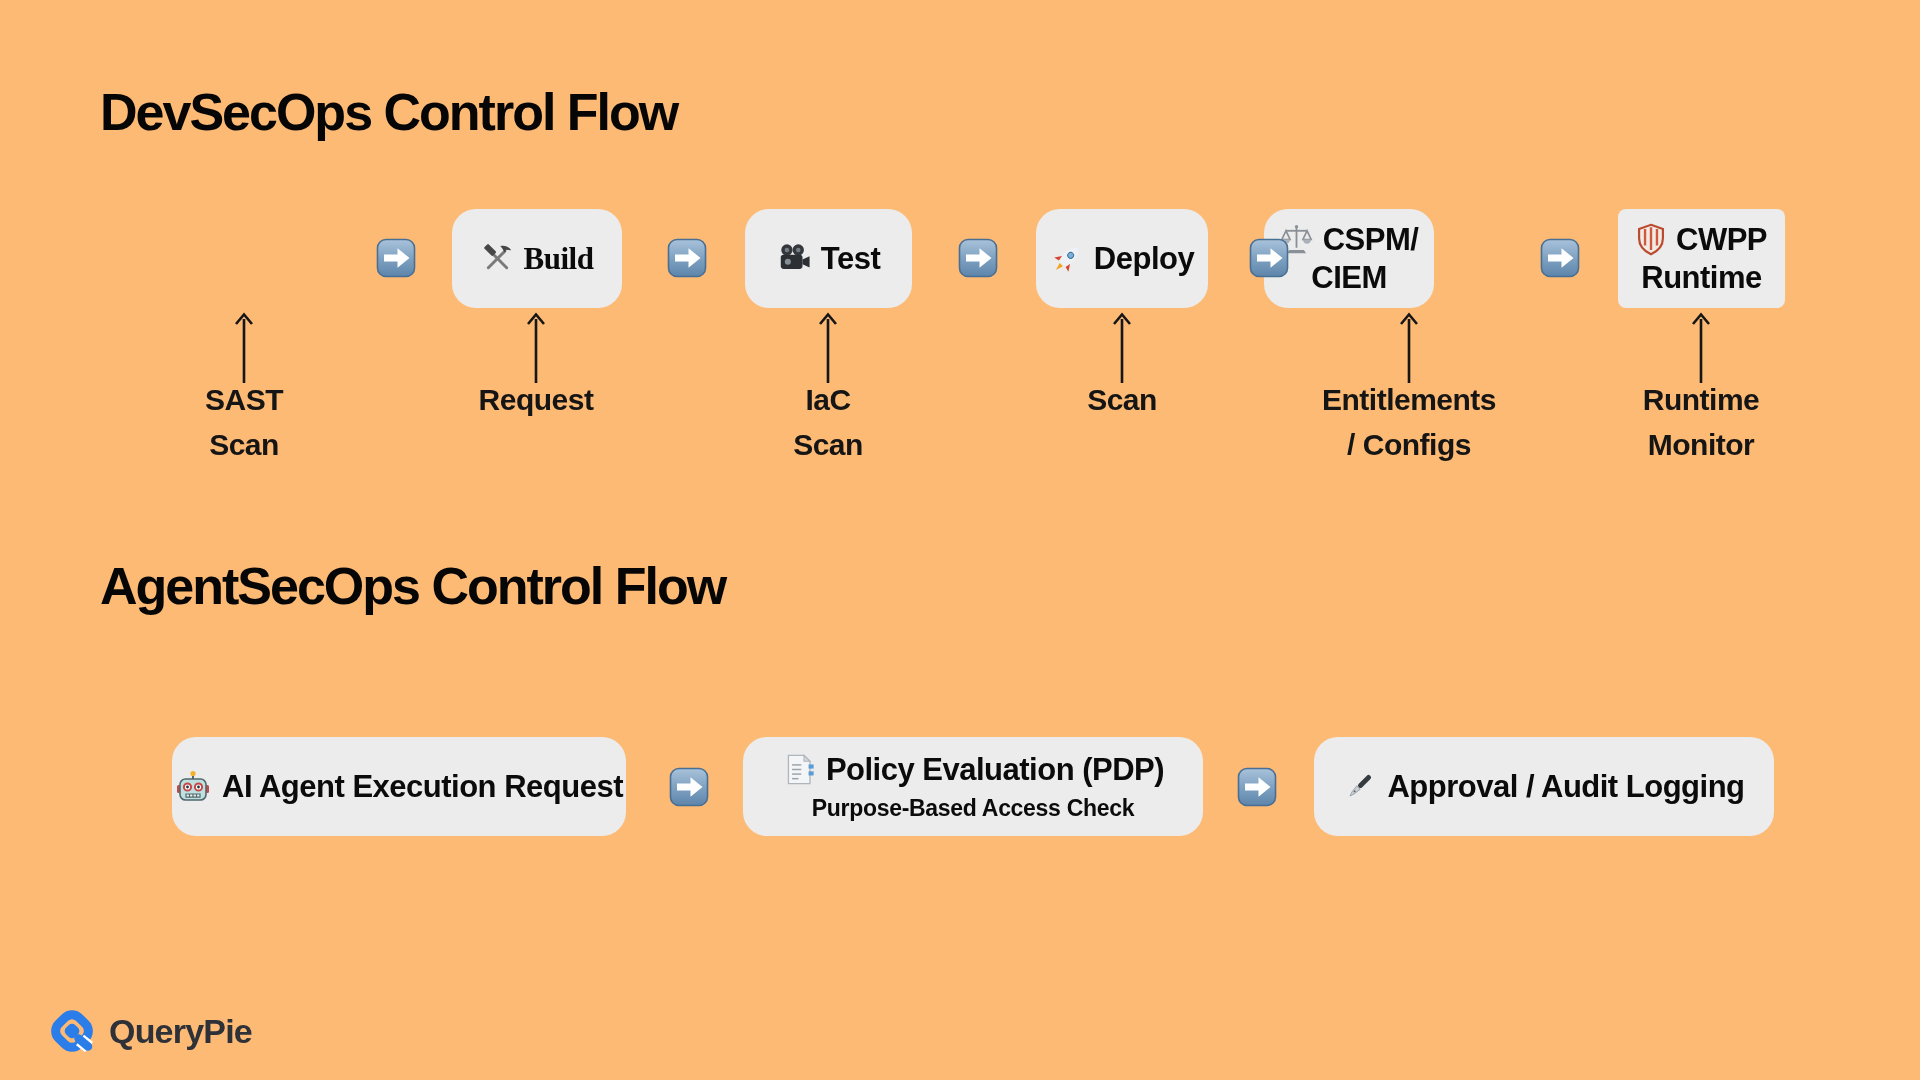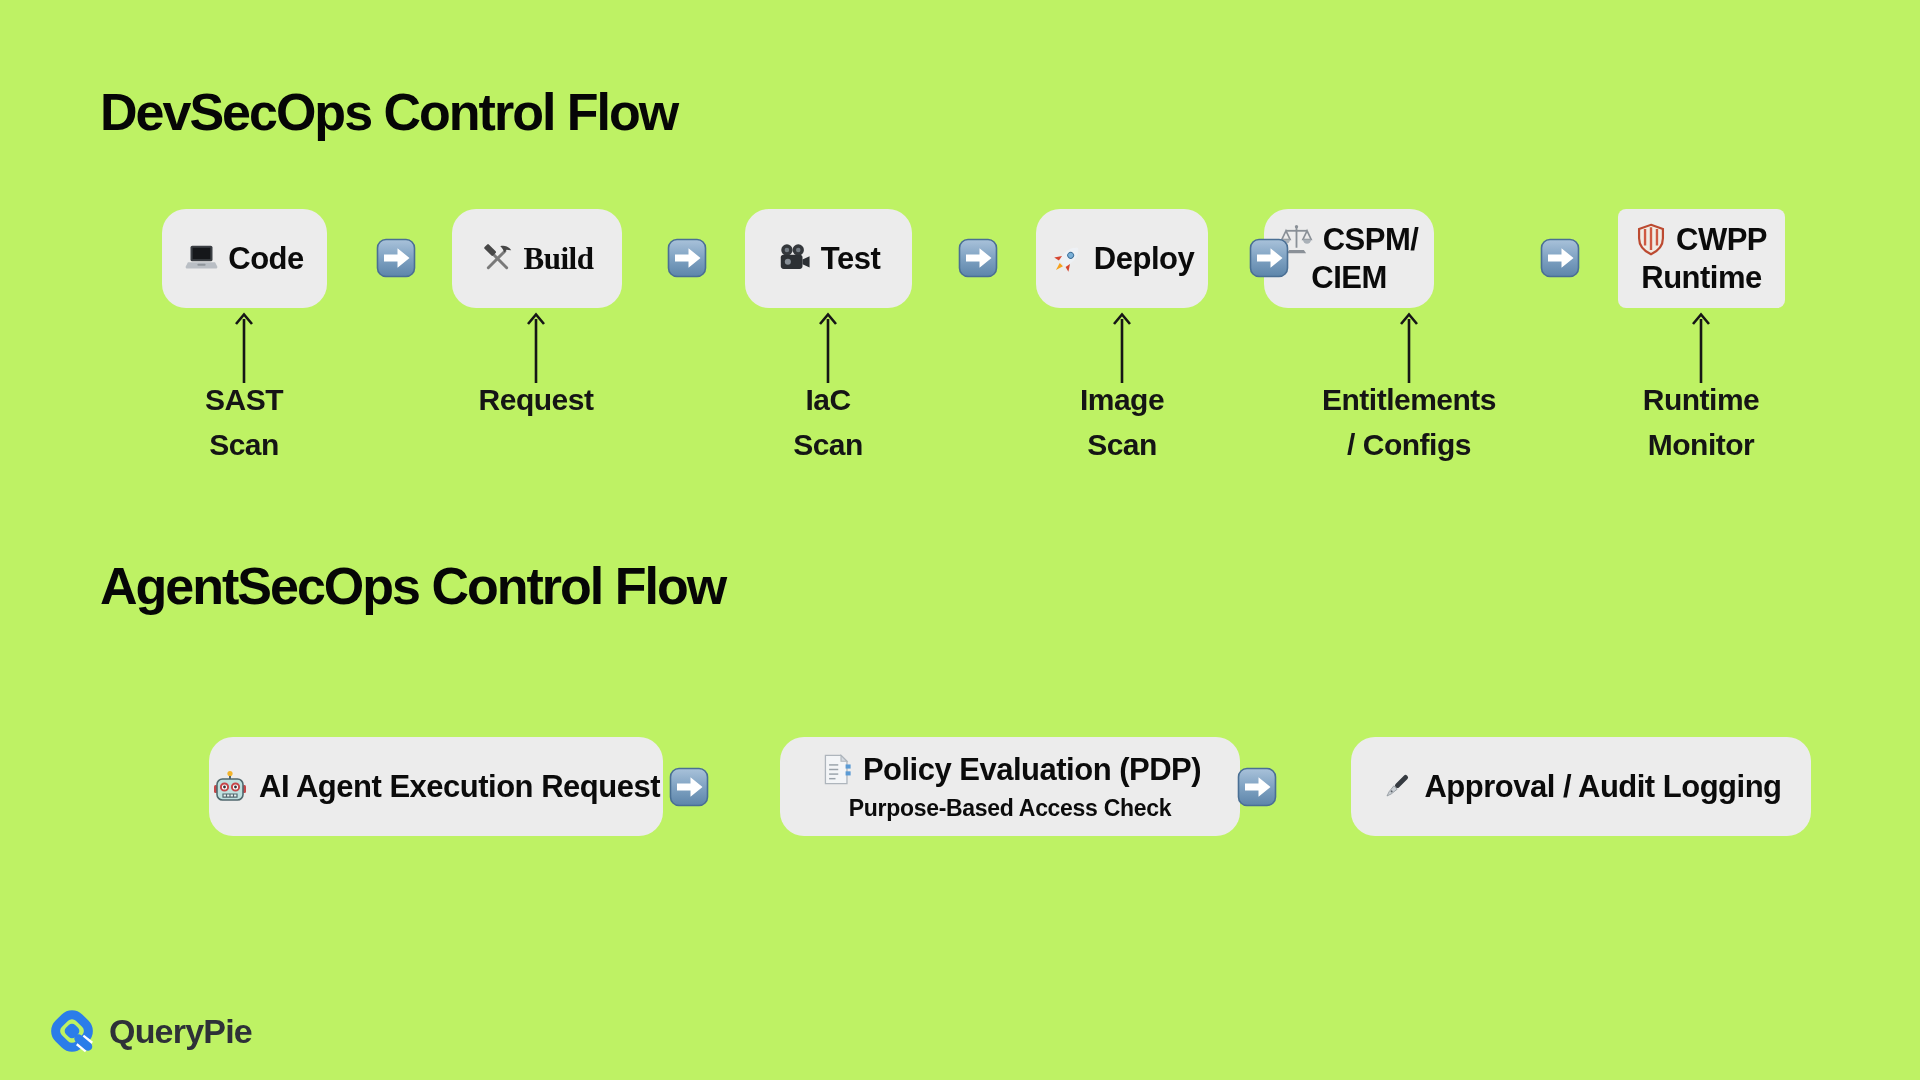--- a/index.html
+++ b/index.html
@@ -1,30 +1,30 @@
 <!DOCTYPE html>
 <html><head>
 <meta charset="utf-8">
 <style>
   html,body{margin:0;padding:0;background:#fff;}
-  #canvas{position:relative;width:1920px;height:1080px;background:#bef264;overflow:hidden;
+  #canvas{position:relative;width:1920px;height:1080px;background:#fdba74;overflow:hidden;
           font-family:"Liberation Sans",sans-serif;color:#0b0b0b;}
   .flow-title{position:absolute;font-size:52px;font-weight:700;letter-spacing:-2px;color:#060606;white-space:nowrap;}
   .stage-box{position:absolute;height:99px;background:#ececec;border-radius:24px;
              display:flex;flex-direction:column;align-items:center;justify-content:center;
              font-weight:700;font-size:31px;letter-spacing:-0.5px;line-height:38px;color:#0b0b0b;}
   .box-line{display:flex;align-items:center;gap:10px;white-space:nowrap;}
   .box-icon{flex:0 0 auto;display:inline-flex;}
   .flow-arrow{position:absolute;width:40px;height:40px;}
   .up-arrow{position:absolute;width:22px;height:76px;}
   .sublabel{position:absolute;width:300px;text-align:center;font-size:30px;font-weight:700;
             letter-spacing:-0.5px;line-height:45px;color:#151515;}
   .step-box{position:absolute;height:99px;background:#ececec;border-radius:24px;
             display:flex;flex-direction:column;align-items:center;justify-content:center;gap:7px;
-            color:#0b0b0b;margin-left:37px;}
+            color:#0b0b0b;}
   .step-title{display:flex;align-items:center;gap:11px;font-weight:700;font-size:31px;letter-spacing:-0.5px;white-space:nowrap;}
   .step-sub{font-weight:700;font-size:23px;letter-spacing:-0.3px;white-space:nowrap;}
   .brand{position:absolute;left:44px;top:1002px;height:58px;display:flex;align-items:center;gap:9px;}
   .brand-name{font-size:34px;font-weight:700;letter-spacing:-0.8px;color:#2e3138;}
 </style>
 </head>
 <body>
 
 <svg width="0" height="0" style="position:absolute">
   <defs>
@@ -41,33 +41,20 @@
       <path d="M11 8 v64" stroke="#161616" stroke-width="2.6" fill="none"></path>
       <path d="M3 13 L11 3.5 L19 13" stroke="#161616" stroke-width="2.6" fill="none" stroke-linejoin="miter"></path>
     </g>
   </defs>
 </svg>
 
 <div id="canvas">
 
   <div class="flow-title" style="left:100px;top:82px;">DevSecOps Control Flow</div>
 
-  <div class="stage-box" style="left:162px;top:209px;width:165px;">
-    <div class="box-line">
-      <span class="box-icon">
-        <svg width="33" height="33" viewBox="0 0 36 36">
-            <rect x="6" y="4" width="24" height="17" rx="2" fill="#3b3f44"></rect>
-            <rect x="8.3" y="6.3" width="19.4" height="12.4" fill="#15171a"></rect>
-            <path d="M3.2 22 h29.6 l2.4 4.6 a1.8 1.8 0 0 1 -1.8 2.4 H2.6 a1.8 1.8 0 0 1 -1.8 -2.4 Z" fill="#b9bec4"></path>
-            <rect x="13.5" y="23.6" width="9" height="2.2" rx="1.1" fill="#8f959b"></rect>
-          </svg>
-      </span>
-      <span>Code</span>
-    </div>
-  </div>
 
   <div class="stage-box" style="left:452px;top:209px;width:170px;font-family:Liberation Serif, serif;">
     <div class="box-line">
       <span class="box-icon">
         <svg width="33" height="33" viewBox="0 0 36 36">
             <g stroke="#7a7a7a" stroke-width="3.2" stroke-linecap="round">
               <line x1="10" y1="10" x2="28" y2="28"></line>
               <line x1="26" y1="10" x2="8" y2="28"></line>
             </g>
             <rect x="3.5" y="5.5" width="13" height="6.5" rx="1.2" fill="#474747" transform="rotate(45 10 8.7)"></rect>
@@ -188,21 +175,20 @@
     <div>Scan</div>
   </div>
   <div class="sublabel" style="left:386px;top:377px;">
     <div>Request</div>
   </div>
   <div class="sublabel" style="left:678px;top:377px;">
     <div>IaC</div>
     <div>Scan</div>
   </div>
   <div class="sublabel" style="left:972px;top:377px;">
-    <div>Image</div>
     <div>Scan</div>
   </div>
   <div class="sublabel" style="left:1259px;top:377px;">
     <div>Entitlements</div>
     <div>/ Configs</div>
   </div>
   <div class="sublabel" style="left:1551px;top:377px;">
     <div>Runtime</div>
     <div>Monitor</div>
   </div>

